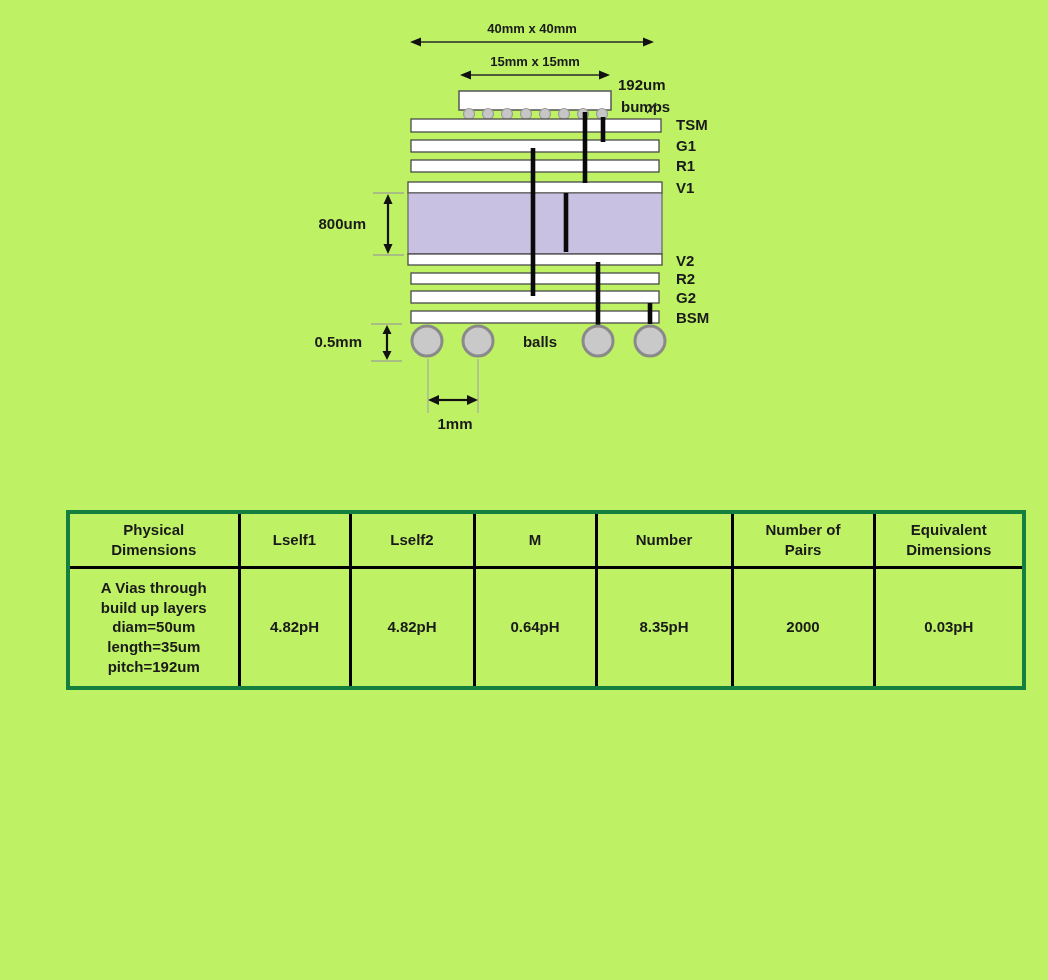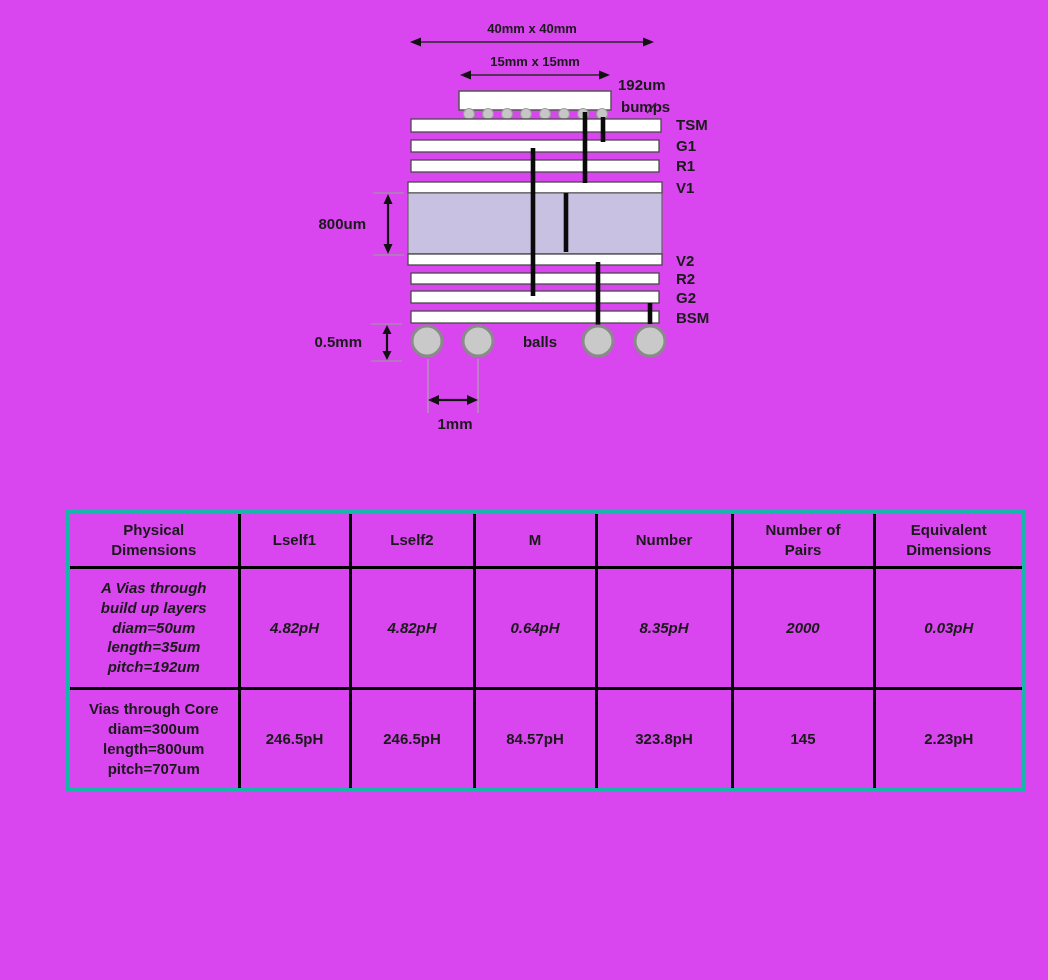--- a/index.html
+++ b/index.html
@@ -1,19 +1,19 @@
 <!DOCTYPE html>
 <html><head>
 <meta charset="utf-8">
 <style>
   html,body{margin:0;padding:0;background:#ffffff;}
   #page{
     position:relative;
     width:1048px;height:980px;
-    background:#d946ef;
+    background:#bef264;
     font-family:"Liberation Sans", sans-serif;
     overflow:hidden;
   }
   #figure-svg{position:absolute;left:0;top:0;}
   .svg-label{
     font-family:"Liberation Sans", sans-serif;
     font-weight:bold;
     fill:#1a1a1a;
   }
   .dim-line{stroke:#2a2a2a;stroke-width:1.6;fill:none;}
@@ -37,21 +37,21 @@
     text-align:center;
     vertical-align:middle;
     font-weight:bold;
     font-size:15px;
     line-height:1.32;
     color:#1a1a1a;
     padding:2px 4px;
     white-space:pre-line;
     overflow:hidden;
   }
-  #inductance-table{border:4px solid #14b8a6;padding-left:44px;}
+  #inductance-table{border:4px solid #15803d;padding-left:44px;}
 </style>
 </head>
 <body>
 
 <div id="page">
 
   <svg id="figure-svg" width="1048" height="470" viewBox="0 0 1048 470">
 
     <text class="svg-label" font-size="13" text-anchor="middle" x="532" y="33">40mm x 40mm</text>
     <g>
@@ -168,41 +168,29 @@
         <th>Lself2</th>
         <th>M</th>
         <th>Number</th>
         <th>Number of
 Pairs</th>
         <th>Equivalent
 Dimensions</th>
       </tr>
     </thead>
     <tbody>
-      <tr style="height:121px;font-style:italic;">
+      <tr style="height:121px;">
         <td>A Vias through
 build up layers
 diam=50um
 length=35um
 pitch=192um</td>
         <td>4.82pH</td>
         <td>4.82pH</td>
         <td>0.64pH</td>
         <td>8.35pH</td>
         <td>2000</td>
         <td>0.03pH</td>
       </tr>
-      <tr style="height:102px;">
-        <td>Vias through Core
-diam=300um
-length=800um
-pitch=707um</td>
-        <td>246.5pH</td>
-        <td>246.5pH</td>
-        <td>84.57pH</td>
-        <td>323.8pH</td>
-        <td>145</td>
-        <td>2.23pH</td>
-      </tr>
     </tbody>
   </table>
 
 </div>
 
 </body></html>

